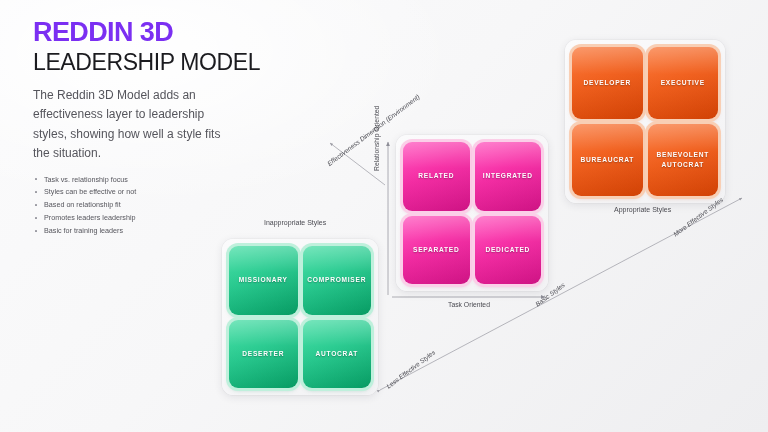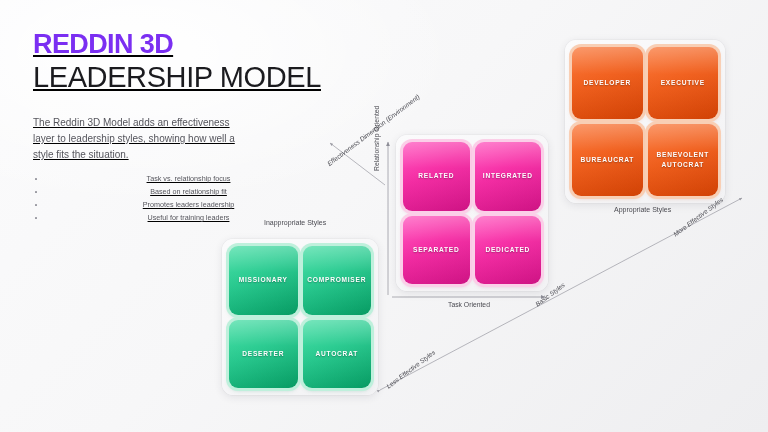--- a/index.html
+++ b/index.html
@@ -11,34 +11,34 @@
   #slide {
     position: relative;
     width: 768px; height: 432px;
     background:
       radial-gradient(ellipse 70% 60% at 18% 12%, #ffffff 0%, rgba(255,255,255,0) 60%),
       linear-gradient(135deg, #fbfbfc 0%, #f7f7f8 45%, #eeeef0 100%);
     overflow: hidden;
   }
 
   
-  #header { position: absolute; left: 33px; top: 30px; width: 300px; text-decoration: underline; }
+  #header { position: absolute; left: 33px; top: 18px; width: 300px; }
   .title-main {
     font-size: 27px; font-weight: 700; letter-spacing: -0.6px;
     color: #7b2ff2; line-height: 1.05;
   }
   .title-sub {
-    font-size: 29px; font-weight: 300; letter-spacing: -0.4px;
+    font-size: 23px; font-weight: 300; letter-spacing: -0.4px;
     color: #1b1b1f; line-height: 1.15; margin-top: 3px;
   }
   .desc {
-    margin-top: 20px; width: 206px;
-    font-size: 10px; line-height: 1.62; color: #55555c;
-  }
-  .bullets { margin-top: 11px; list-style: none; text-align: center; }
+    margin-top: 10px; width: 206px;
+    font-size: 12px; line-height: 1.62; color: #55555c;
+  }
+  .bullets { margin-top: 11px; list-style: none; }
   .bullets li {
     position: relative; padding-left: 11px; margin-bottom: 3.6px;
     font-size: 7.2px; color: #55555c; line-height: 1.3;
   }
   .bullets li::before {
     content: ""; position: absolute; left: 2px; top: 3.4px;
     width: 2.4px; height: 2.4px; background: #9a9aa2; border-radius: 0.5px;
   }
 
   
@@ -133,23 +133,24 @@
 <body>
 
 <div id="slide">
 
   <div id="header">
     <div class="title-main">REDDIN 3D</div>
     <div class="title-sub">LEADERSHIP MODEL</div>
     <div class="desc">The Reddin 3D Model adds an effectiveness layer to leadership styles, showing how well a style fits the situation.</div>
     <ul class="bullets">
       <li>Task vs. relationship focus</li>
+      <li>Styles can be effective or not</li>
       <li>Based on relationship fit</li>
       <li>Promotes leaders leadership</li>
-      <li>Useful for training leaders</li>
+      <li>Basic for training leaders</li>
     </ul>
   </div>
 
   <svg id="svg-axes" viewBox="0 0 768 432" xmlns="http://www.w3.org/2000/svg">
     <defs>
       <marker id="ar" markerWidth="6" markerHeight="6" refX="5" refY="3" orient="auto">
         <path d="M0,0.6 L5.2,3 L0,5.4 z" fill="#8d8d96"></path>
       </marker>
       <marker id="arS" markerWidth="5" markerHeight="5" refX="4.2" refY="2.5" orient="auto">
         <path d="M0,0.5 L4.4,2.5 L0,4.5 z" fill="#9a9aa2"></path>

